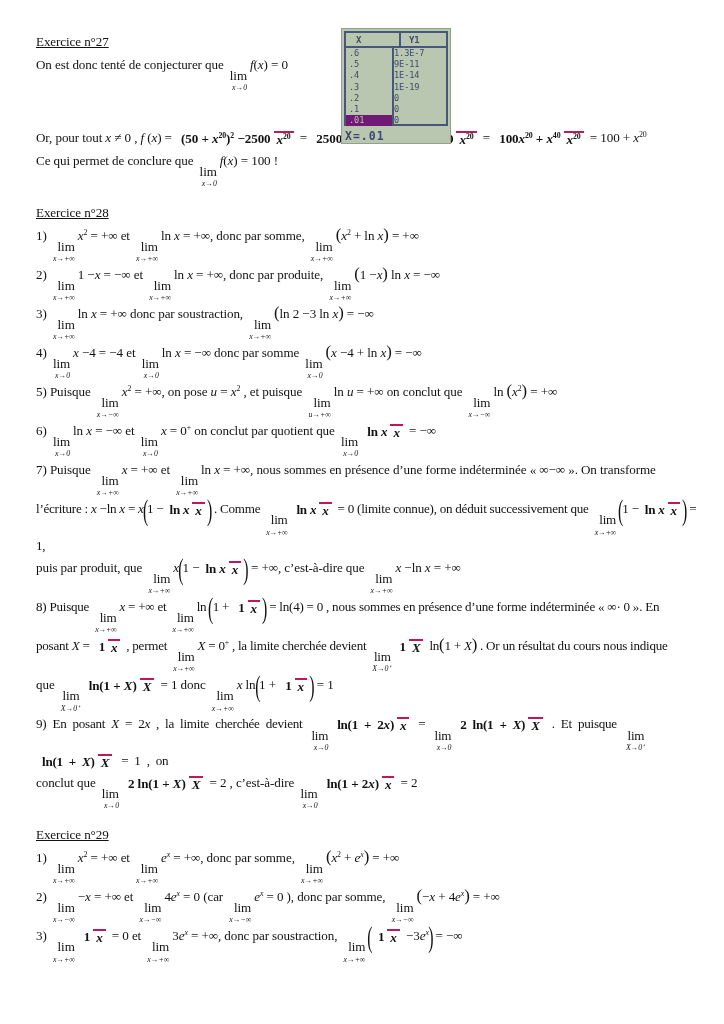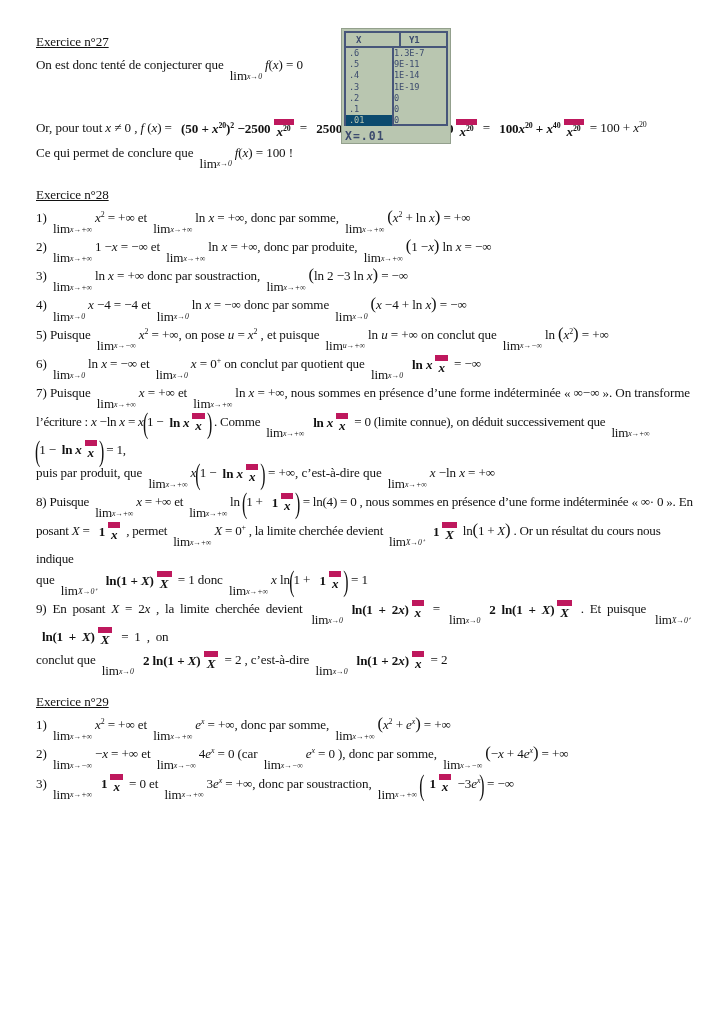--- a/index.html
+++ b/index.html
@@ -4,25 +4,25 @@
 <style>
   html,body{margin:0;padding:0;background:#fff;}
   .page{position:relative;width:724px;height:1024px;background:#ffffff;overflow:hidden;
         font-family:"Liberation Serif",serif;font-size:13.1px;color:#121212;letter-spacing:-0.1px;}
   .content{padding:34px 24px 0 36px;}
   .exh{font-size:13.1px;font-weight:normal;text-decoration:underline;margin:0 0 5px 0;}
   .hgap{margin-top:17px;}
   .mline{margin:2px 0;line-height:1.5;}
   .rm{font-style:normal;}
   .it{font-style:italic;}
-  .lim{display:inline-flex;flex-direction:row;align-items:center;line-height:1;vertical-align:-0.85em;margin:0 3px;}
+  .lim{display:inline-flex;flex-direction:column;align-items:flex-end;line-height:1;vertical-align:-0.85em;margin:0 3px;}
   .lim .ls{font-size:0.6em;font-style:italic;margin-top:2px;white-space:nowrap;}
   .frac{display:inline-flex;flex-direction:row;align-items:center;vertical-align:middle;margin:0 3px;line-height:1.12;text-align:center;font-weight:bold;}
   .frac .num,.frac .den{padding:0 3px;white-space:nowrap;}
-  .frac .den{border-top:6px solid #be185d;}
+  .frac .den{border-top:2px solid #be185d;}
   sup.e{font-size:0.6em;line-height:0;}
   .xe{font-style:italic;}
   .pn{font-size:1.28em;line-height:0;}
   .pn.tall{display:inline-block;font-size:2.2em;line-height:0;vertical-align:middle;transform:scaleX(0.55);margin:0 -3px;font-weight:300;}
   .grp{white-space:nowrap;}
   .formula{margin-top:36px;margin-bottom:3px;}
   .sp{word-spacing:3px;}
   .tight{letter-spacing:-0.25px;}
   
   .calc{position:absolute;left:341px;top:28px;width:108px;height:114px;
@@ -68,21 +68,21 @@
             </div>
             <div class="calc-row">
               <span class="cx">.2</span>
               <span class="cy">0</span>
             </div>
             <div class="calc-row">
               <span class="cx">.1</span>
               <span class="cy">0</span>
             </div>
             <div class="calc-row">
-              <span class="cx hl" style="background: #0c4a6e;">.01</span>
+              <span class="cx hl" style="background: #701a75;">.01</span>
               <span class="cy">0</span>
             </div>
           </div>
       </div>
       <div class="calc-status">X=.01</div>
     </div>
 
     <h3 class="exh">Exercice n°27</h3>
     <div>
         <div class="mline"><span class="rm">On est donc tenté de conjecturer que </span><span class="lim">

